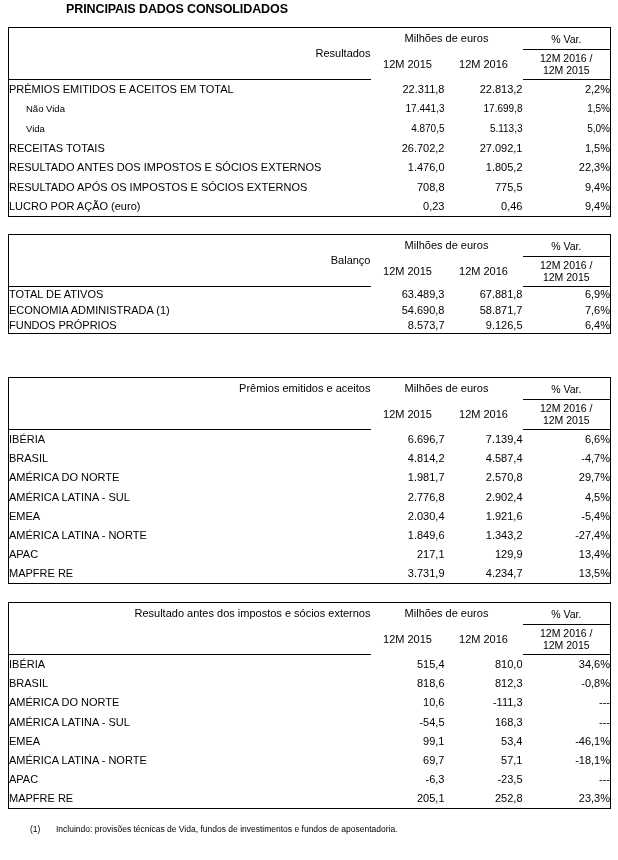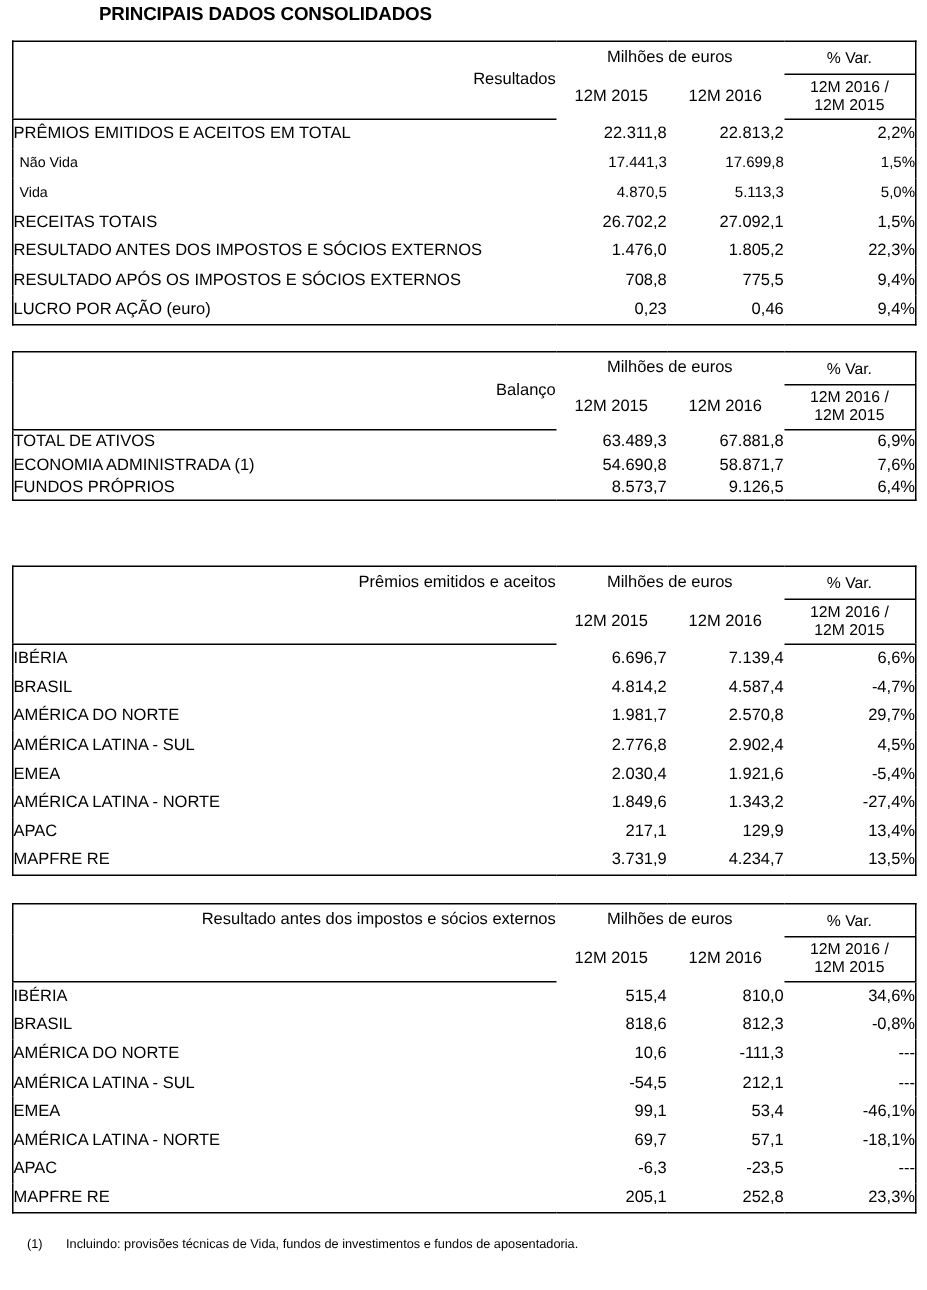--- a/index.html
+++ b/index.html
@@ -83,35 +83,35 @@
   .lbl {
     text-align: left;
     padding-left: 5px;
     font-weight: bold;
     font-size: 11px;
     white-space: nowrap;
   }
   .lbl.sub {
     font-weight: normal;
     font-size: 9.5px;
-    padding-left: 4px;
+    padding-left: 17px;
   }
   .num {
     text-align: right;
     padding-right: 5px;
     font-weight: bold;
     font-size: 11px;
     white-space: nowrap;
   }
   .num.sub { font-weight: normal; font-size: 10px; }
 
   
   #footnote {
     position: absolute;
-    left: 18px;
+    left: 30px;
     top: 824px;
     font-size: 8.5px;
     white-space: nowrap;
   }
   #footnote .fn-mark { display: inline-block; width: 26px; }
 </style>
 </head>
 <body>
 
 <div class="page">
@@ -340,21 +340,21 @@
           </tr>
           <tr>
             <td class="lbl" style="height: 19.2px;">AMÉRICA DO NORTE</td>
             <td class="num vr-l">10,6</td>
             <td class="num vr-l">-111,3</td>
             <td class="num vr-l">---</td>
           </tr>
           <tr>
             <td class="lbl" style="height: 19.2px;">AMÉRICA LATINA - SUL</td>
             <td class="num vr-l">-54,5</td>
-            <td class="num vr-l">212,1</td>
+            <td class="num vr-l">168,3</td>
             <td class="num vr-l">---</td>
           </tr>
           <tr>
             <td class="lbl" style="height: 19.2px;">EMEA</td>
             <td class="num vr-l">99,1</td>
             <td class="num vr-l">53,4</td>
             <td class="num vr-l">-46,1%</td>
           </tr>
           <tr>
             <td class="lbl" style="height: 19.2px;">AMÉRICA LATINA - NORTE</td>

